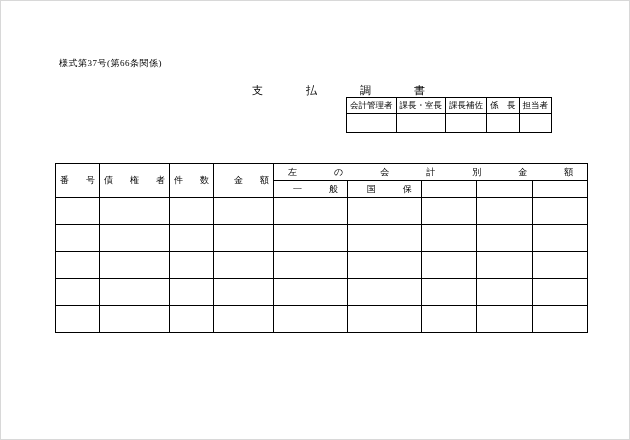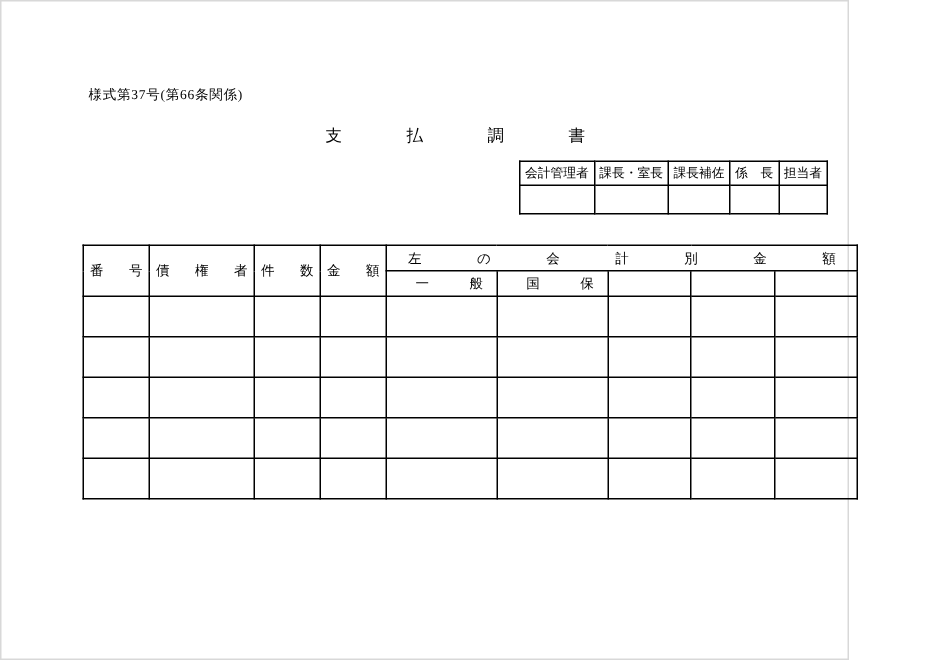--- a/index.html
+++ b/index.html
@@ -9,21 +9,21 @@
   body {
     width: 630px;
     height: 440px;
     background: #ffffff;
     font-family: "Liberation Serif", "DejaVu Serif", serif;
     color: #000000;
     overflow: hidden;
   }
   .page {
     position: relative;
-    width: 566px;
+    width: 630px;
     height: 440px;
     background: #ffffff;
     border: 1px solid #d8d8d8;
     box-sizing: border-box;
   }
 
   
   .form-no {
     position: absolute;
     left: 58px;
@@ -33,31 +33,31 @@
     white-space: nowrap;
   }
 
   
   .doc-title {
     position: absolute;
     left: 200px;
     top: 82px;
     width: 240px;
     font-size: 11px;
-    text-align: left;
+    text-align: right;
     letter-spacing: 16px;
     text-indent: 16px;
     white-space: nowrap;
   }
 
   
   .stamp-table {
     position: absolute;
     left: 345px;
-    top: 106px;
+    top: 96px;
     border-collapse: collapse;
   }
   .stamp-table td {
     border: 1px solid #000000;
     font-size: 8.5px;
     text-align: center;
     vertical-align: middle;
     padding: 0;
     height: 15px;
     white-space: nowrap;

